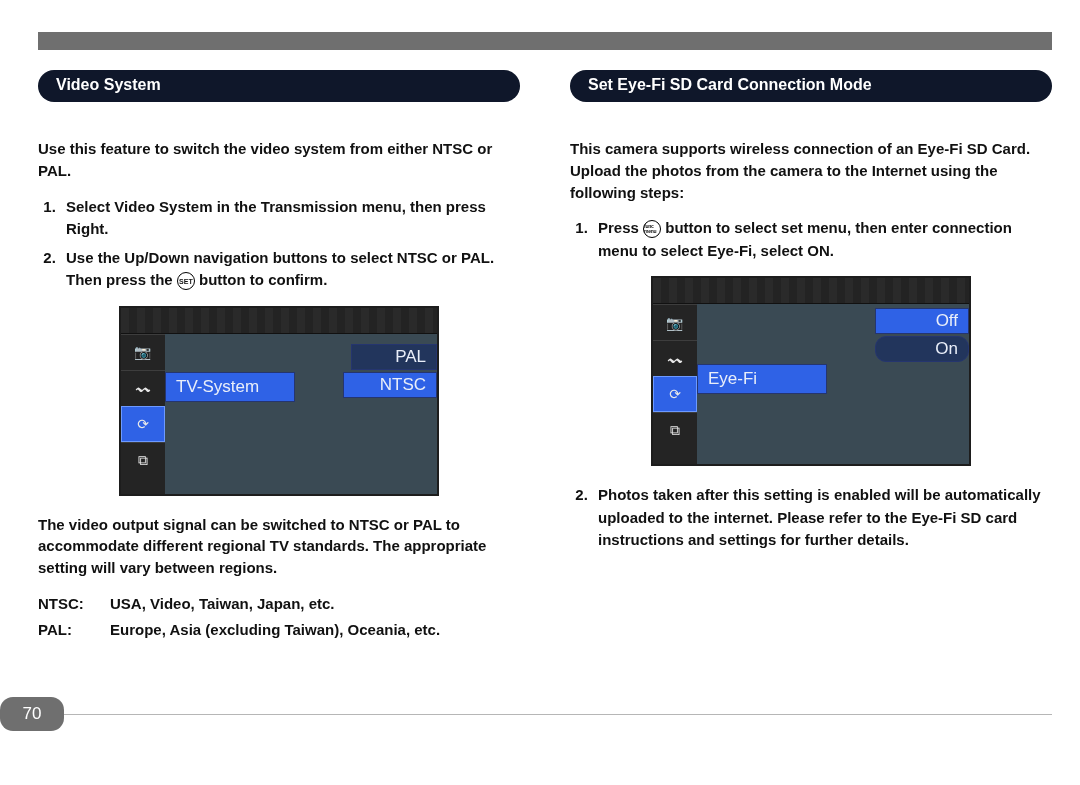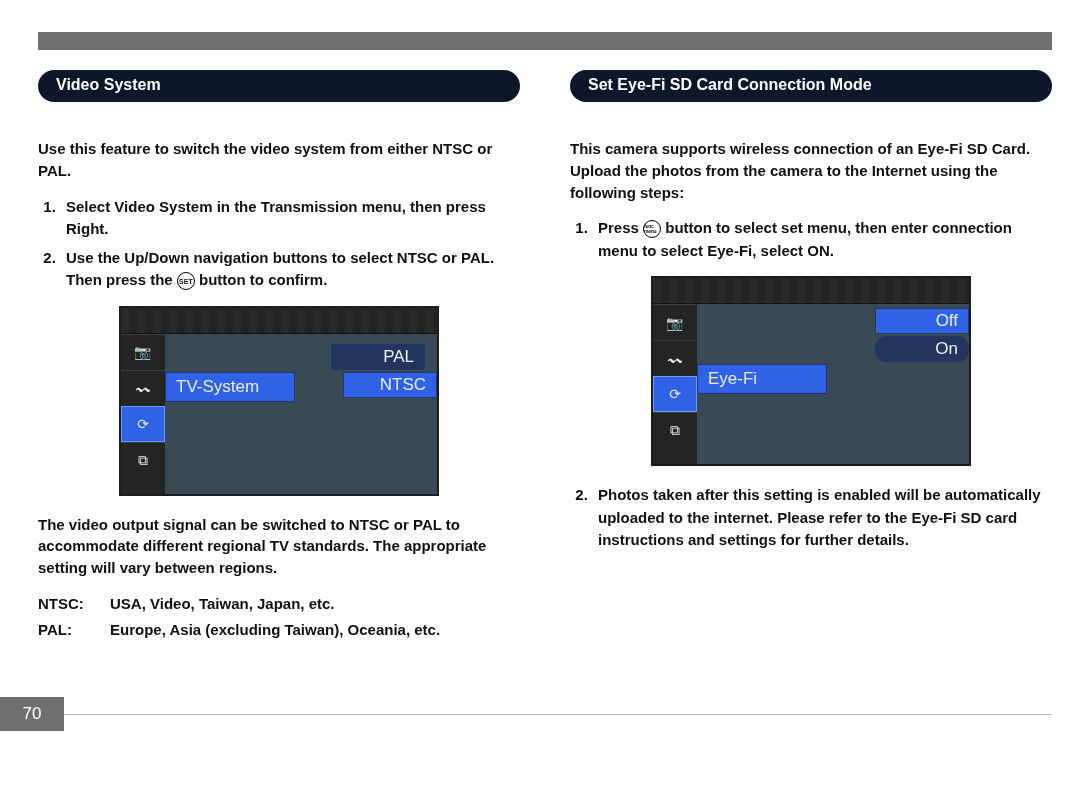--- a/index.html
+++ b/index.html
@@ -133,20 +133,21 @@
     position: absolute;
     left: 0; top: 697px;
     width: 64px; height: 34px;
     background: #6f6f6f;
     color: #fff;
     font-size: 17px;
     font-weight: 500;
     display: flex;
     align-items: center;
     justify-content: center;
+    border-radius: 13px;
   }
   .rule {
     position: absolute;
     left: 64px; right: 28px; top: 714px;
     height: 1px;
     background: #b6b6b6;
   }
 </style>
 </head>
 <body>
@@ -169,21 +170,21 @@
       <div class="ss-topstrip"></div>
       <div class="ss-sidebar">
         <div class="ss-sidebar-items">
           <div class="ss-sidebar-item">📷</div>
           <div class="ss-sidebar-item">〰</div>
           <div class="ss-sidebar-item active">⟳</div>
           <div class="ss-sidebar-item">⧉</div>
         </div>
       </div>
       <div class="ss-main">
-        <div class="ss-row thin dark" style="top:36px; right:12px; left:auto; width:94px; justify-content:flex-end;">PAL</div>
+        <div class="ss-row thin dark" style="top:36px; right:0; left:auto; width:86px; justify-content:flex-end;">PAL</div>
         <div class="ss-row" style="top:64px; width:130px;">TV-System</div>
         <div class="ss-row thin" style="top:64px; right:0; left:auto; width:94px; justify-content:flex-end;">NTSC</div>
       </div>
     </div>
 
     <p class="para">The video output signal can be switched to NTSC or PAL to accommodate different regional TV standards. The appropriate setting will vary between regions.</p>
 
     <div class="defs">
       <div class="def-row">
         <div class="def-label">NTSC:</div>

